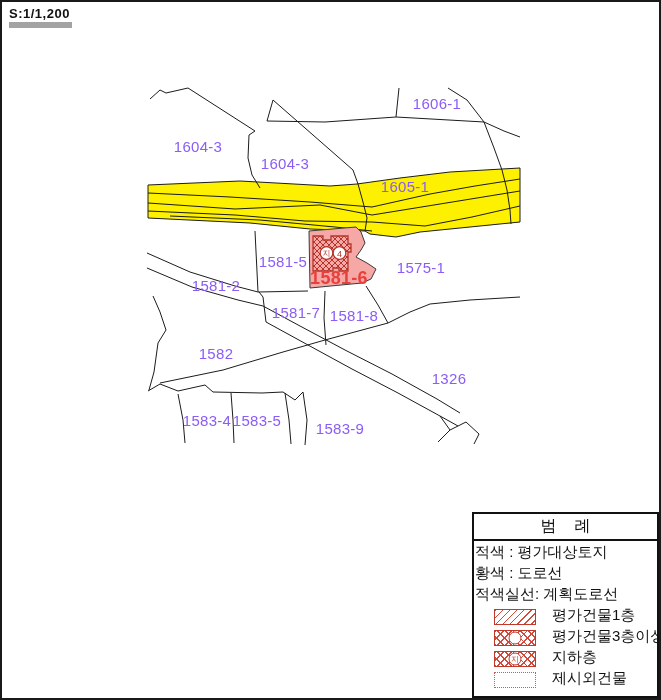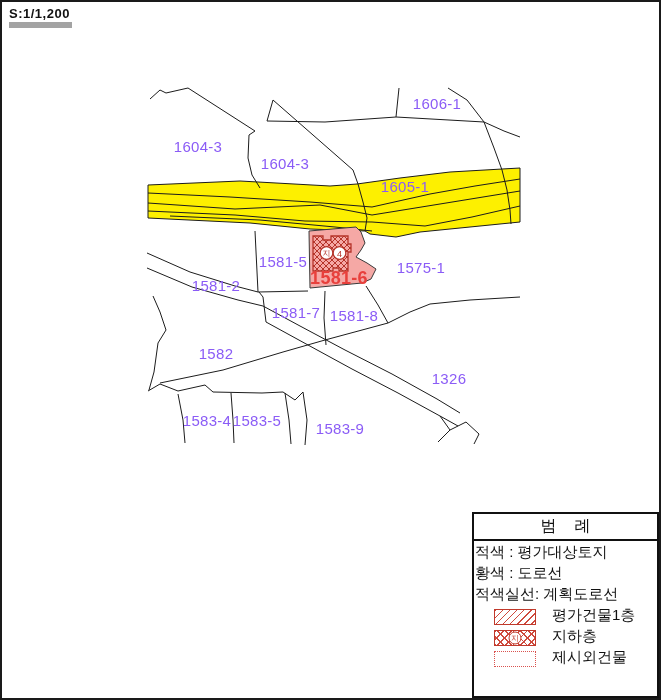--- a/index.html
+++ b/index.html
@@ -114,20 +114,26 @@
     <div class="legend-row">적색 : 평가대상토지</div>
     <div class="legend-row">황색 : 도로선</div>
     <div class="legend-row">적색실선: 계획도로선</div>
 
     <div class="legend-sym">
       <span class="sw sw-diag"></span>
       <span class="lab">평가건물1층</span>
     </div>
     <div class="legend-sym">
       <span class="sw sw-cross">
+          <span class="circ"></span>
+        </span>
+      <span class="lab">평가건물3층이상</span>
+    </div>
+    <div class="legend-sym">
+      <span class="sw sw-cross">
           <span class="circ">지</span>
         </span>
       <span class="lab">지하층</span>
     </div>
     <div class="legend-sym">
       <span class="sw sw-dotted"></span>
       <span class="lab">제시외건물</span>
     </div>
   </div>
 

